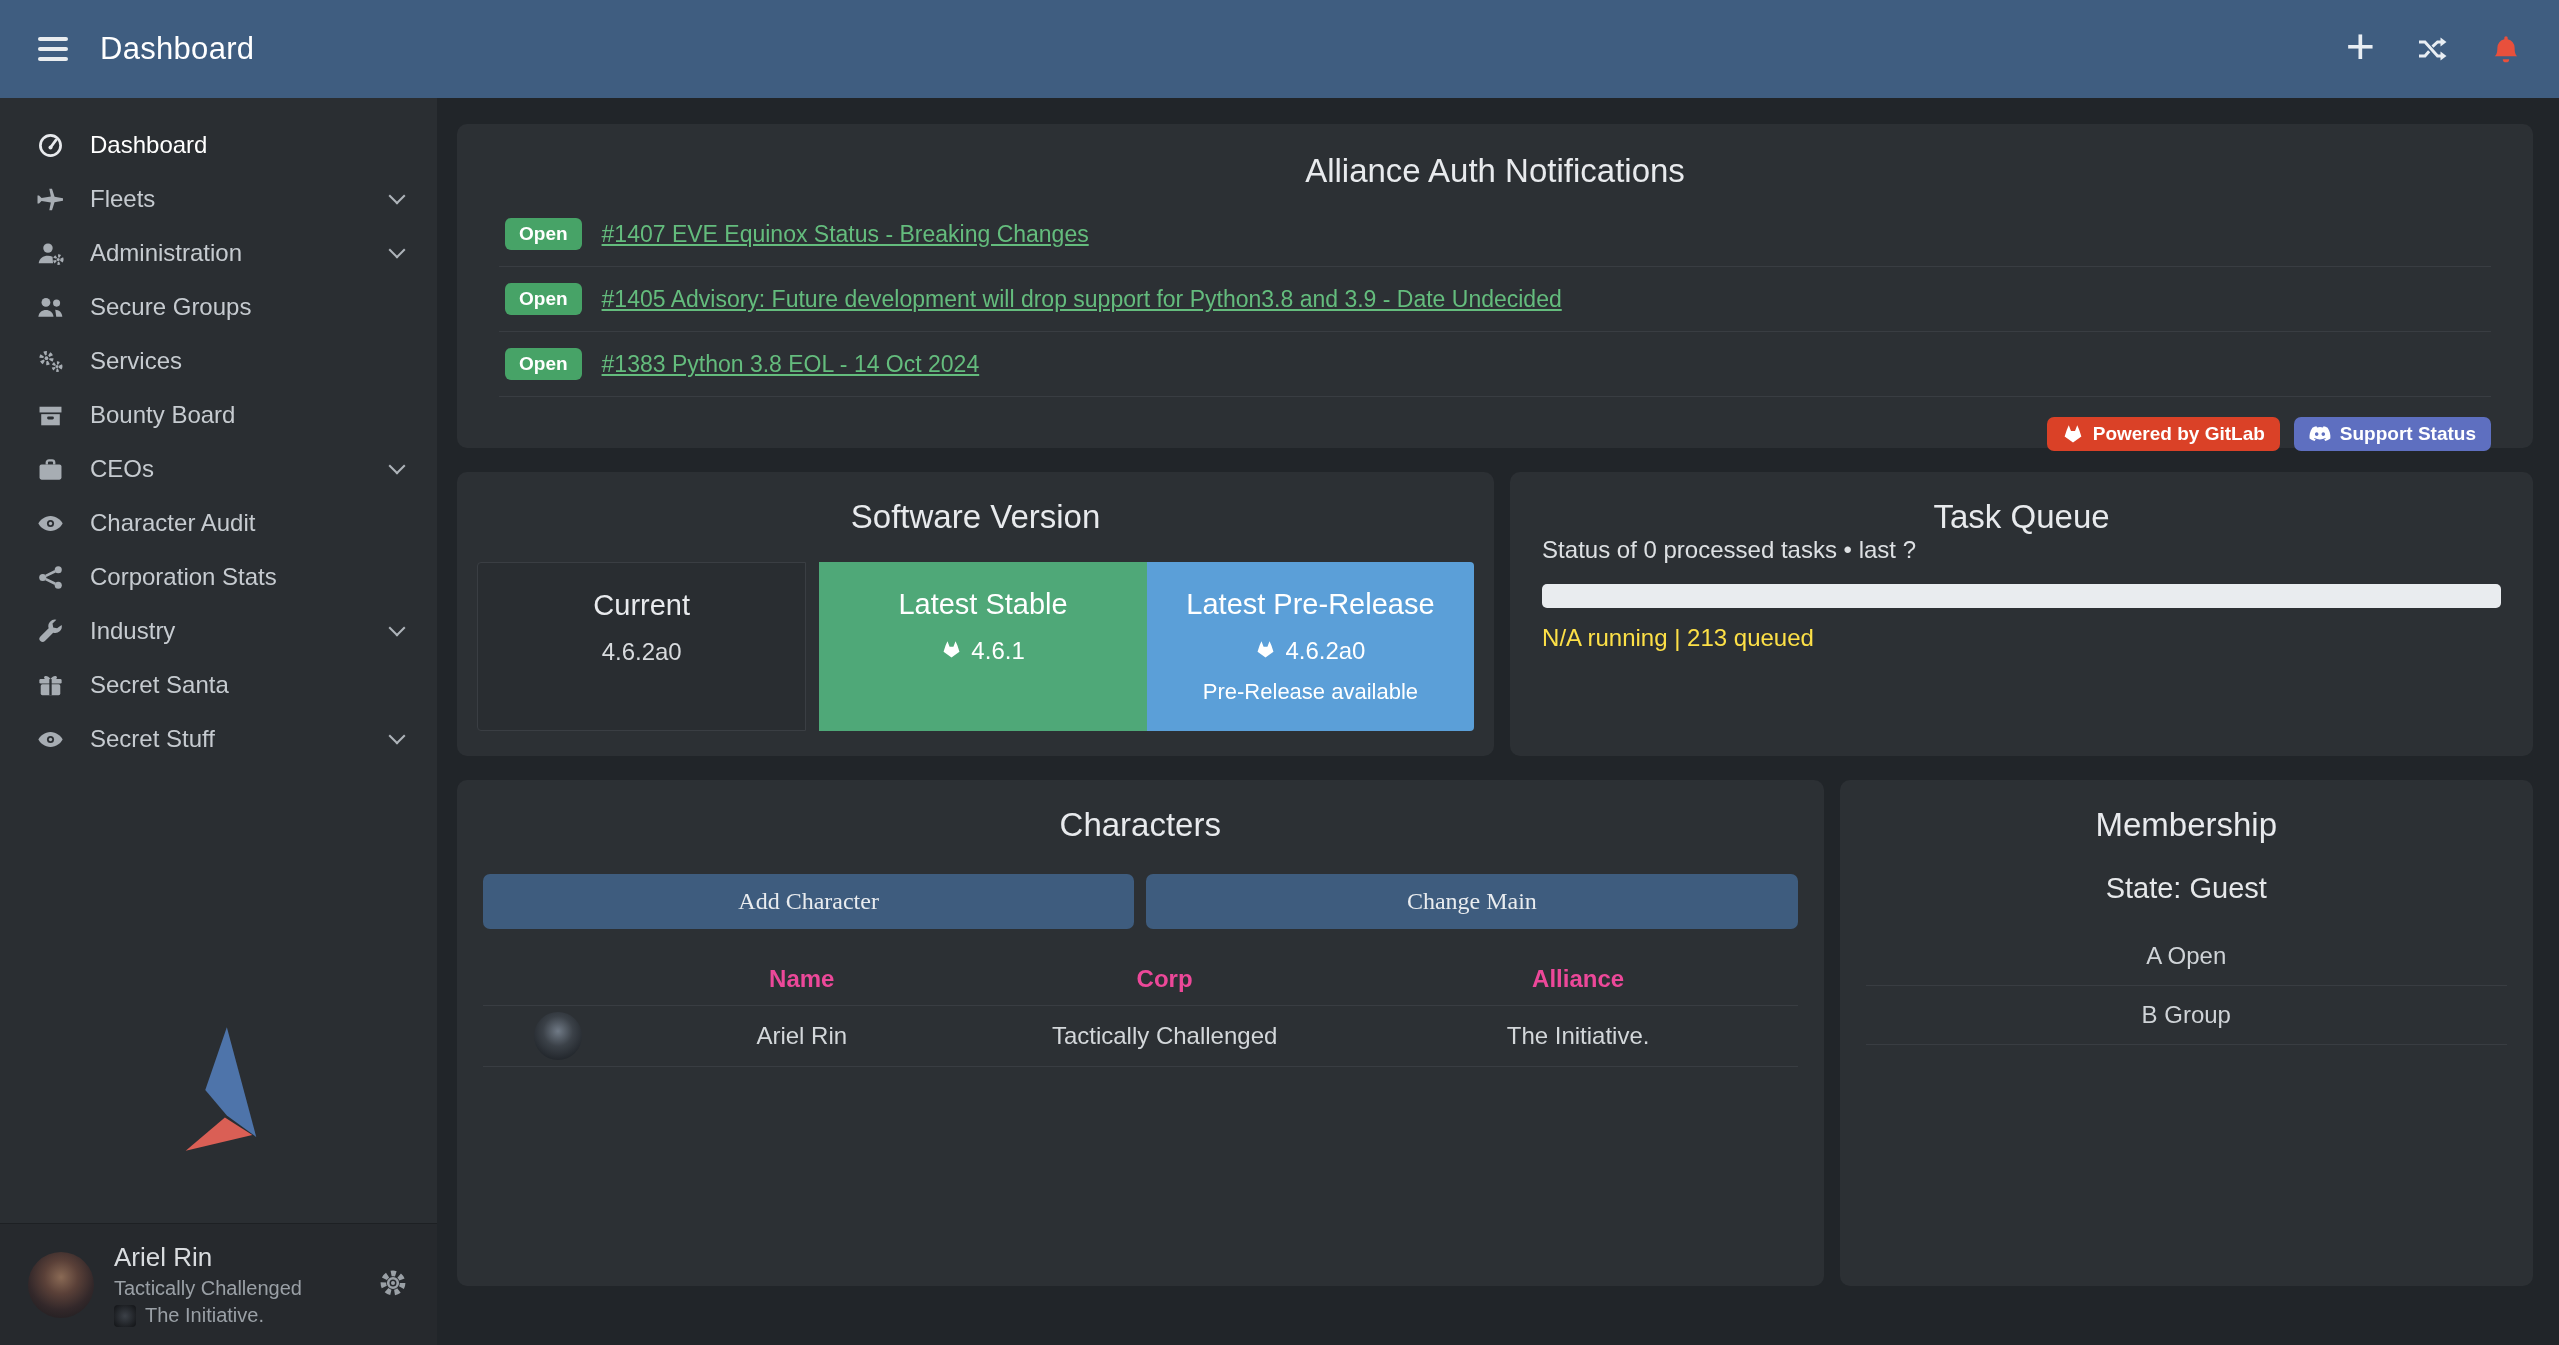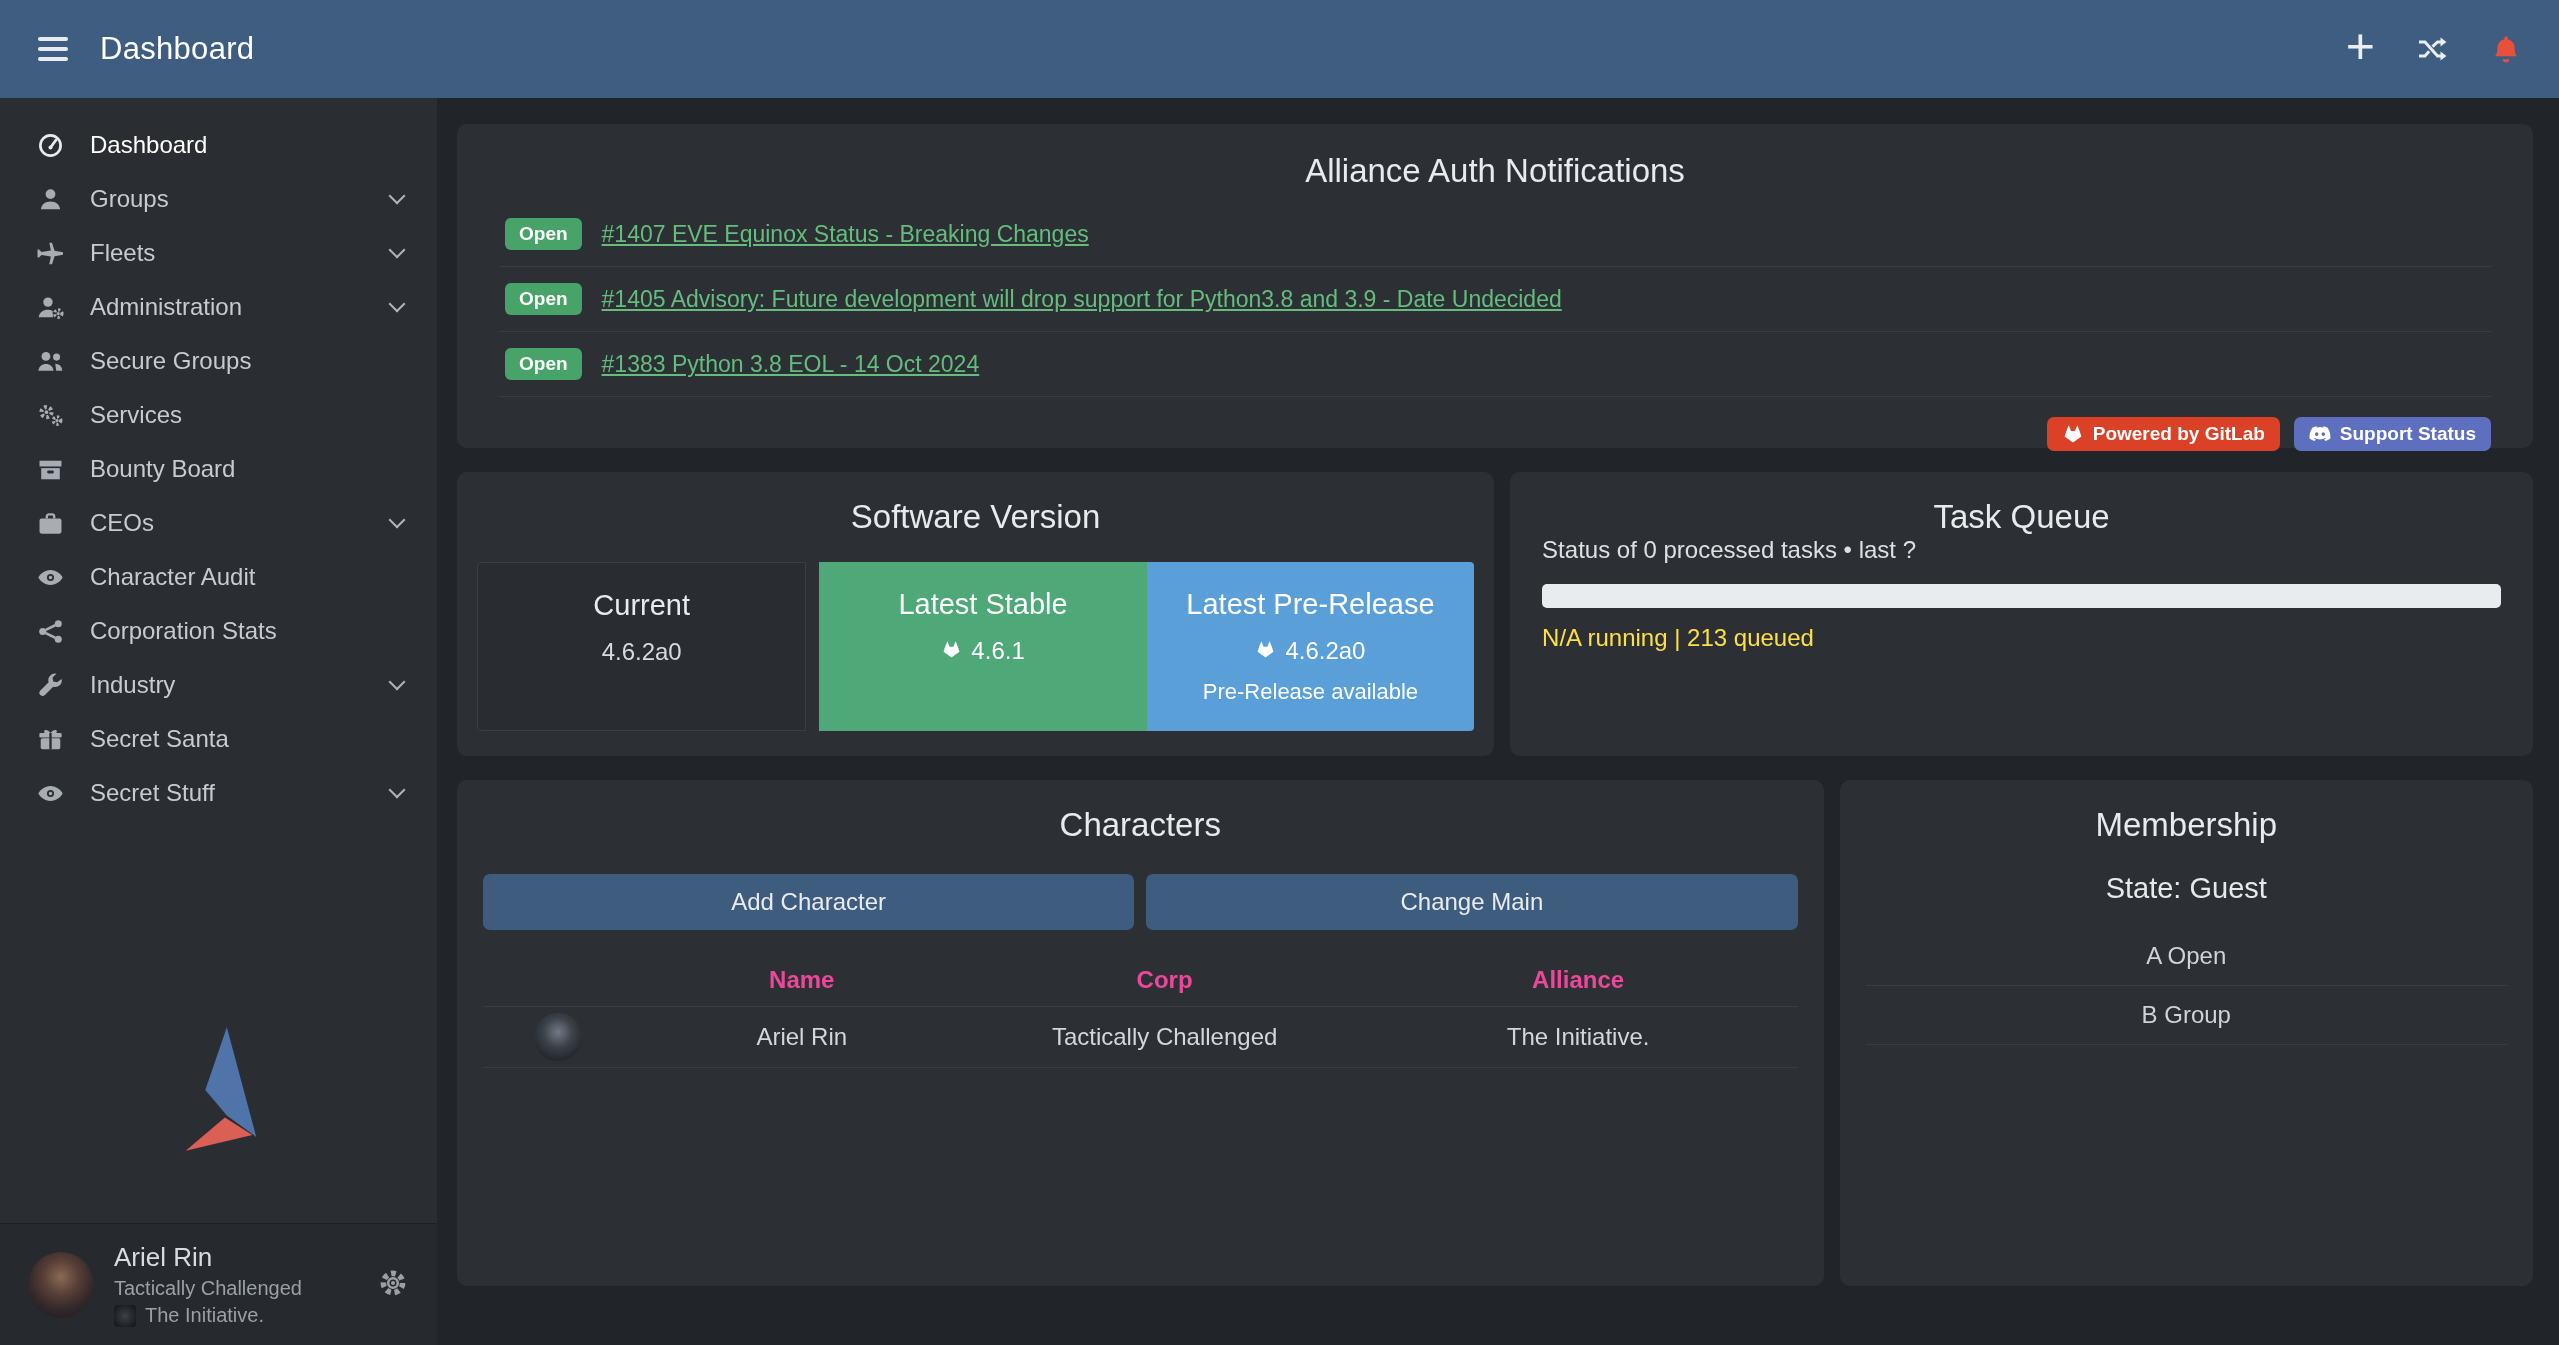--- a/index.html
+++ b/index.html
@@ -68,21 +68,21 @@
   .fox svg { width:21px; height:19px; }
   .tq-panel { flex:1004; padding:26px 32px; }
   .tq-status { font-size:24px; color:#dde0e3; }
   .progress { height:24px; background:#e9ecef; border-radius:5px; margin:20px 0 16px; overflow:hidden; }
   .progress-fill { width:0%; height:100%; background:#4fa878; }
   .tq-queue { font-size:24px; color:#fde047; }
   
   .row3 { display:flex; gap:16px; height:506px; }
   .chars-panel { flex:1377; padding:26px; }
   .chars-buttons { display:flex; gap:12px; margin-top:30px; }
-  .btn { flex:1; background:#3e5c7e; color:#e9ecef; font-size:24px; text-align:center; padding:14px 0; border-radius:7px; border:none; cursor:pointer; font-family:Liberation Sans, sans-serif; }
+  .btn { flex:1; background:#3e5c7e; color:#e9ecef; font-size:24px; text-align:center; padding:14px 0; border-radius:7px; border:none; cursor:pointer; font-family:Liberation Serif, serif; }
   .chars-table { margin-top:24px; }
   .tr { display:grid; grid-template-columns:150px 1fr 1.15fr 1.3fr; align-items:center; }
   .th { font-weight:700; font-size:24px; color:#ec4899; text-align:center; padding:12px 0; }
   .td { font-size:24px; color:#d3d7da; text-align:center; padding:8px 0; }
   .data-row { border-top:1px solid #393d42; border-bottom:1px solid #393d42; }
   .char-avatar { width:48px; height:48px; border-radius:50%; margin:6px auto;
      background: radial-gradient(circle at 50% 40%, #707a86 0%, #3b4148 40%, #1d2126 85%); }
   .mem-panel { flex:672; padding:26px; }
   .mem-state { text-align:center; font-size:29px; margin-top:28px; color:#e6e8ea; }
   .mem-list { margin-top:22px; }
@@ -125,30 +125,20 @@
       <span class="ni">
           <svg viewBox="0 0 16 16">
             <circle cx="8" cy="8" r="6" fill="none" stroke="currentColor" stroke-width="1.6"></circle>
             <path d="M8 9.2 11.2 4.8" stroke="currentColor" stroke-width="1.6" stroke-linecap="round" fill="none"></path>
             <circle cx="8" cy="9.2" r="1.2" fill="currentColor"></circle>
           </svg>
         </span>
       <span>Dashboard</span>
     </div>
 
-    <div class="nav-item">
-      <span class="ni">
-          <svg viewBox="0 0 16 16">
-            <circle cx="8" cy="4.8" r="2.9" fill="currentColor"></circle>
-            <path d="M2.3 13.8c.4-3 2.7-4.6 5.7-4.6s5.3 1.6 5.7 4.6z" fill="currentColor"></path>
-          </svg>
-        </span>
-      <span>Groups</span>
-      <span class="chev"></span>
-    </div>
 
     <div class="nav-item">
       <span class="ni">
           <svg viewBox="0 0 16 16">
             <path fill="currentColor" d="M15.4 7.2 10.4 6.3 8.9 1.6H7.3l.9 4.6-5.5.9L1.2 5.7H.3v4.6h.9l1.5-1.4 5.5.9-.9 4.6h1.6l1.5-4.7 5-0.9z"></path>
           </svg>
         </span>
       <span>Fleets</span>
       <span class="chev"></span>
     </div>

